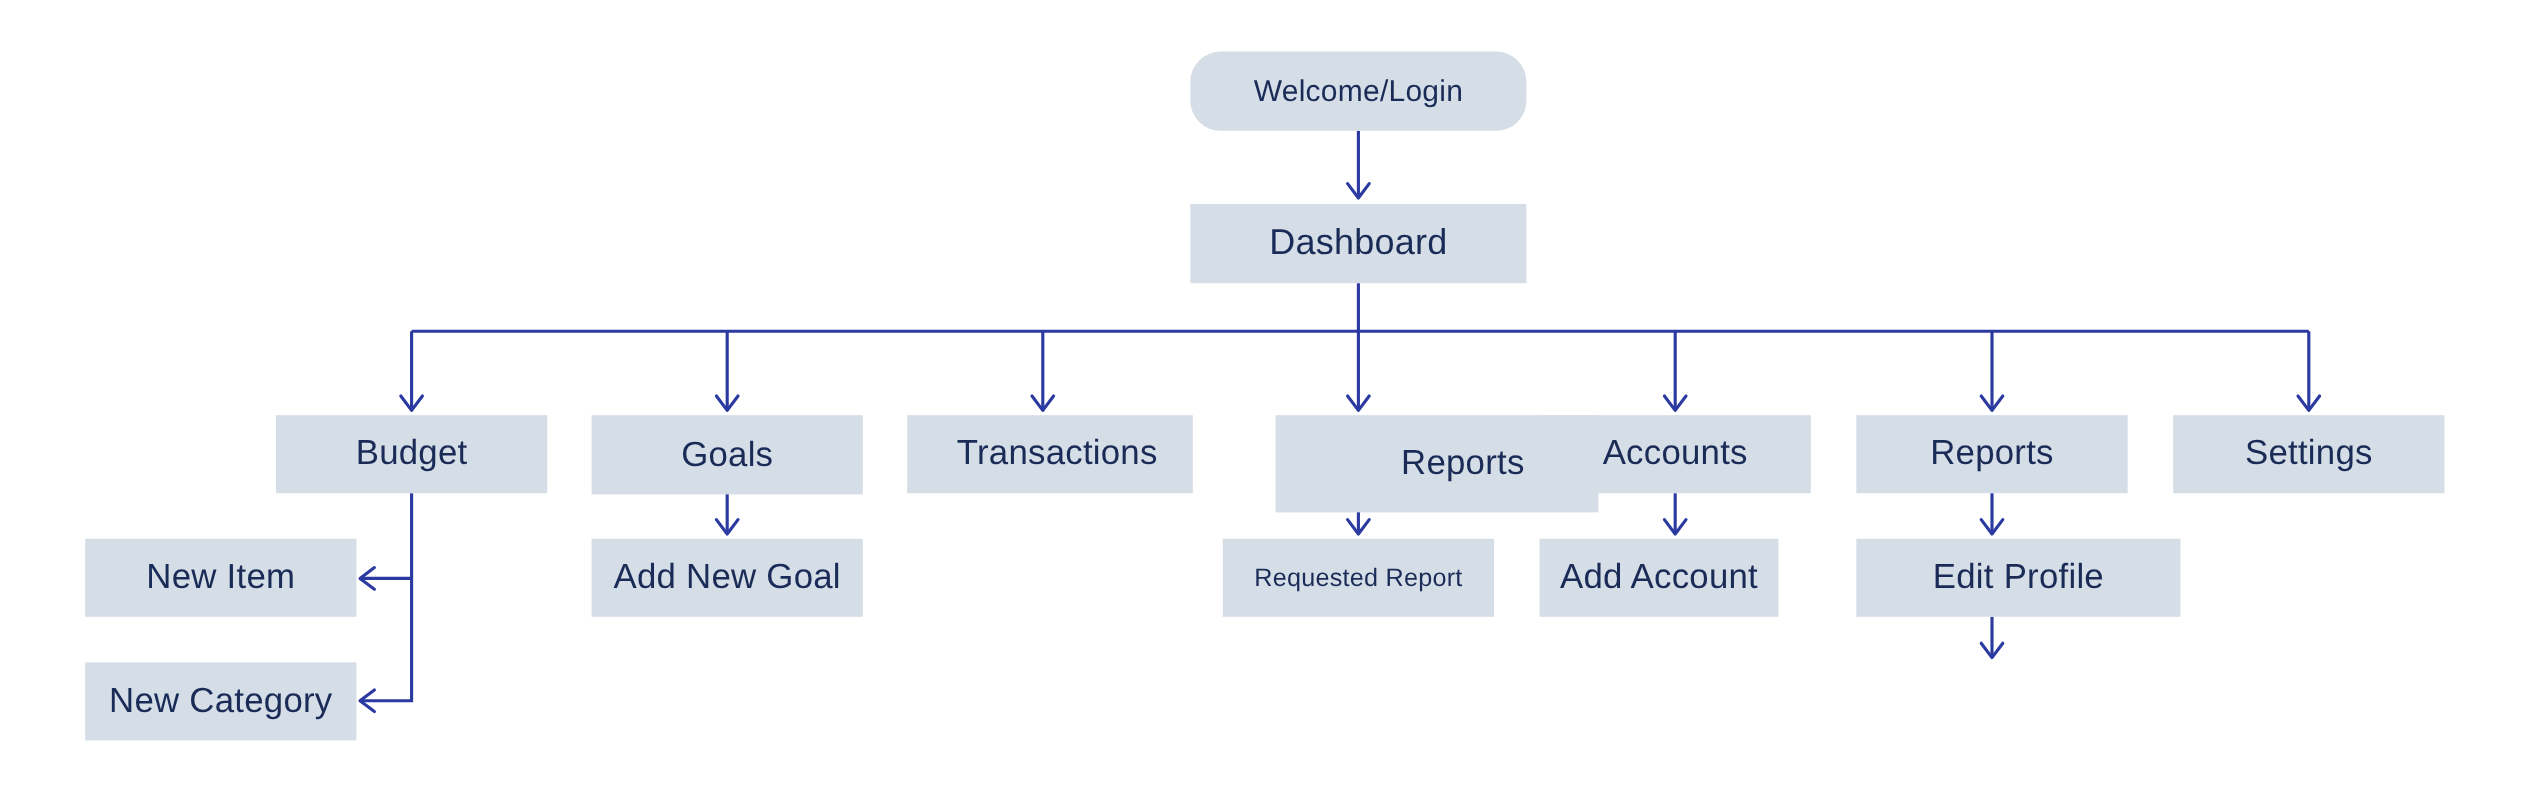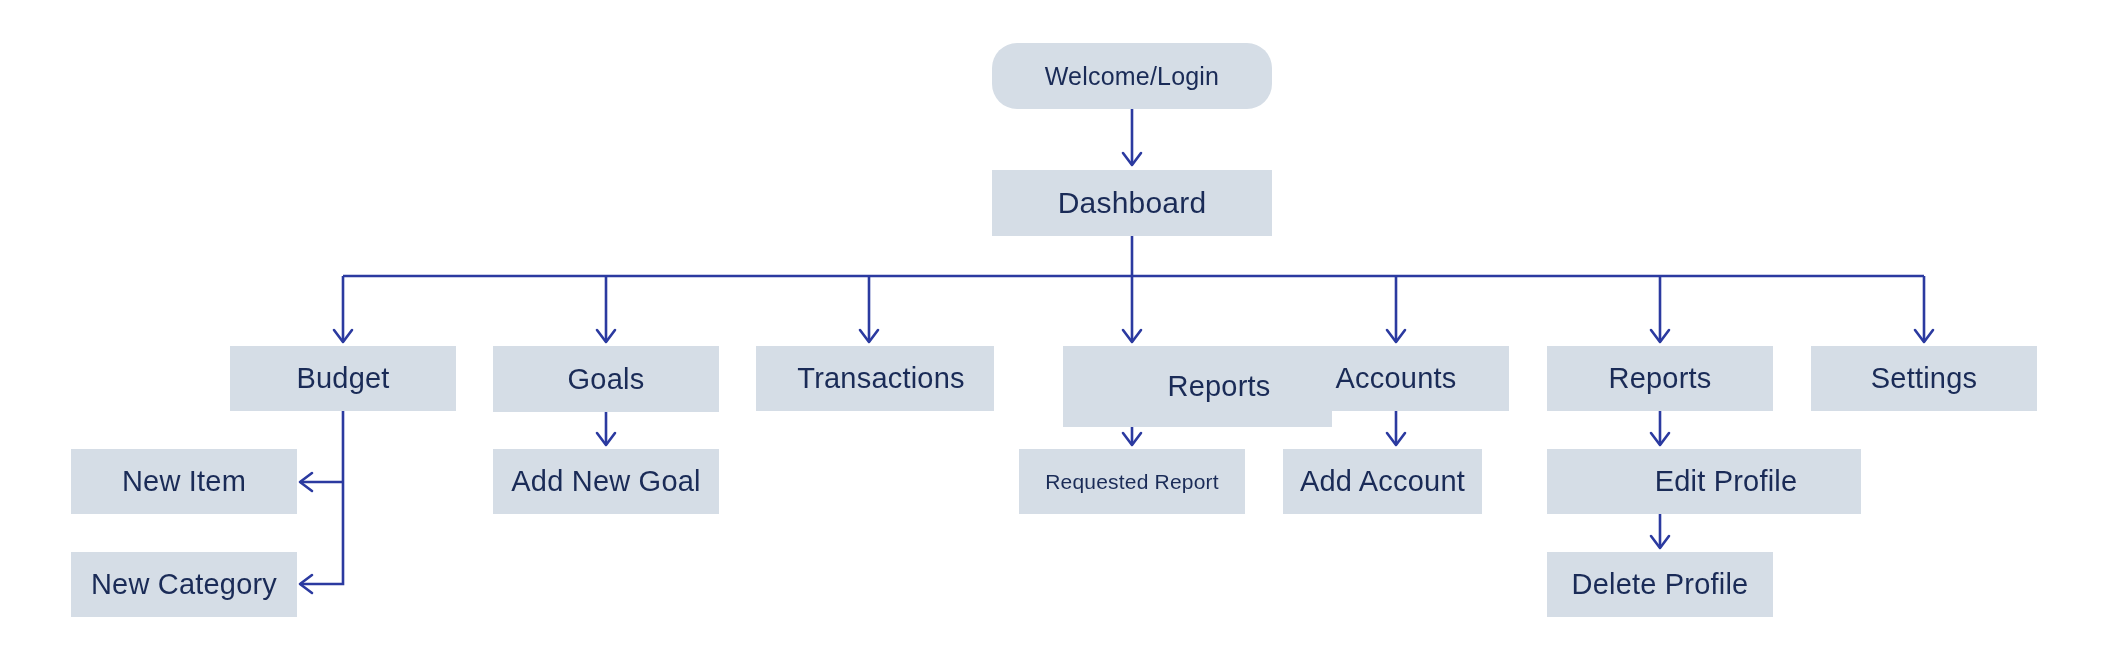--- a/index.html
+++ b/index.html
@@ -89,19 +89,18 @@
   <div class="node" style="left:1811px;top:346px;width:226px;height:65px;">Settings</div>
 
   <div class="node" style="left:71px;top:449px;width:226px;height:65px;">New Item</div>
 
   <div class="node" style="left:493px;top:449px;width:226px;height:65px;">Add New Goal</div>
 
   <div class="node fs-sm" style="left:1019px;top:449px;width:226px;height:65px;">Requested Report</div>
 
   <div class="node" style="left:1283px;top:449px;width:199px;height:65px;">Add Account</div>
 
-  <div class="node" style="left:1547px;top:449px;width:270px;height:65px;padding-left:44px;">Edit Profile</div>
+  <div class="node" style="left:1547px;top:449px;width:270px;height:65px;">Edit Profile</div>
 
   <div class="node" style="left:71px;top:552px;width:226px;height:65px;">New Category</div>
 
-  <div class="node" style="left:1547px;top:552px;width:226px;height:65px;">Delete Profile</div>
 
 </div>
 
 </body></html>

